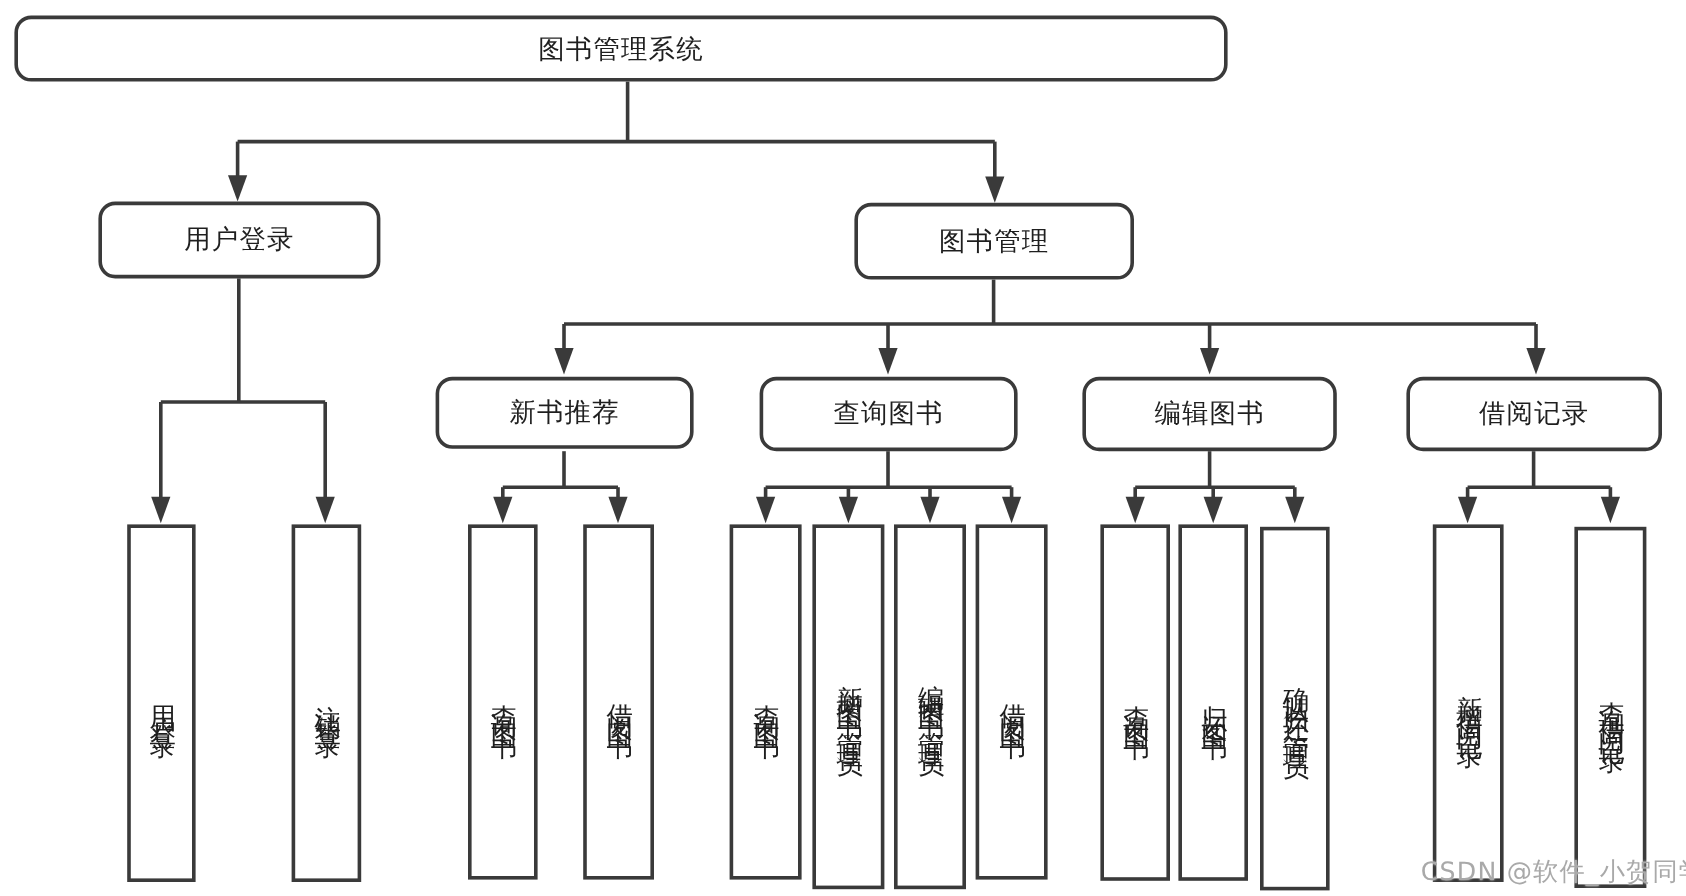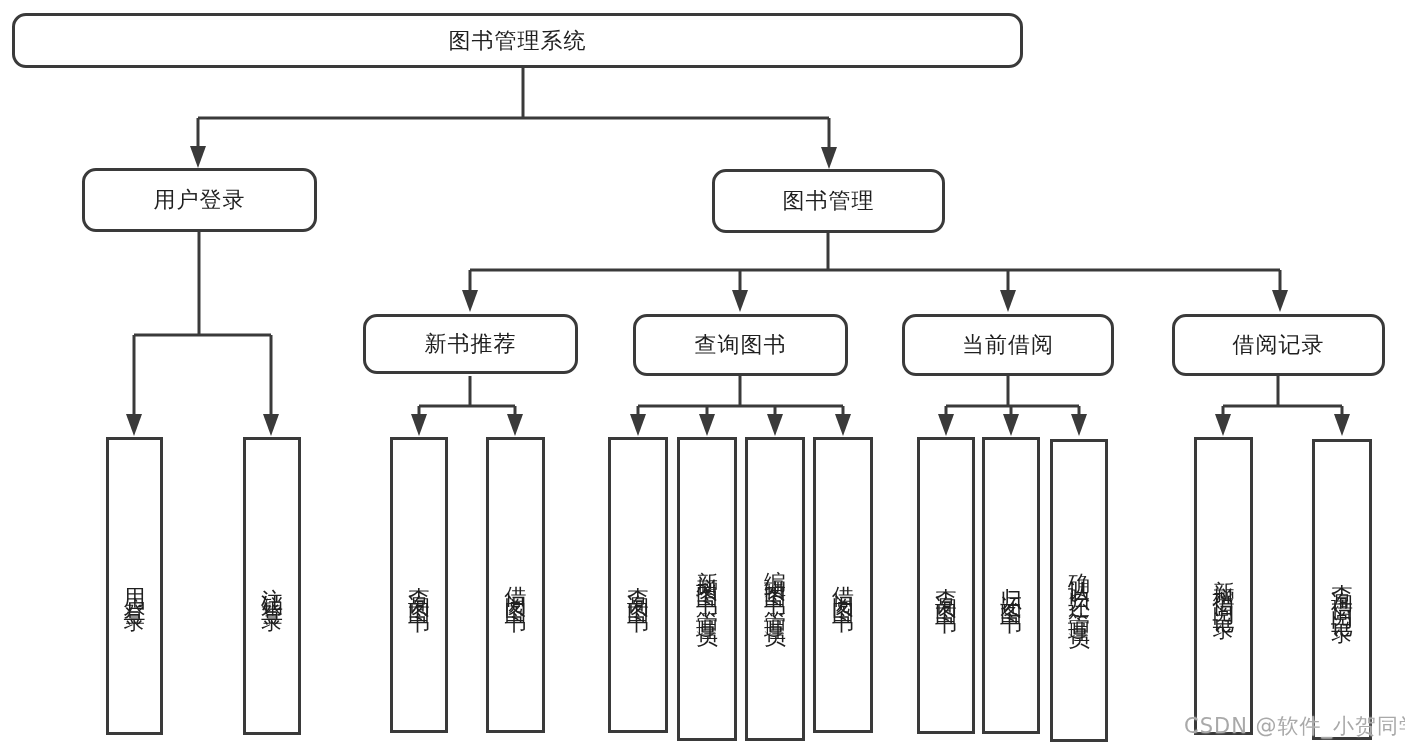--- a/index.html
+++ b/index.html
@@ -113,21 +113,21 @@
     <span class="vtext">注销登录</span>
   </div>
 
   <div class="node h-node" style="left:363px;top:314px;width:215px;height:60px;">
     <span>新书推荐</span>
   </div>
   <div class="node h-node" style="left:633px;top:314px;width:215px;height:62px;">
     <span>查询图书</span>
   </div>
   <div class="node h-node" style="left:902px;top:314px;width:212px;height:62px;">
-    <span>当前借阅</span>
+    <span>编辑图书</span>
   </div>
   <div class="node h-node" style="left:1172px;top:314px;width:213px;height:62px;">
     <span>借阅记录</span>
   </div>
 
   <div class="node v-node" style="left:390px;top:437px;width:58px;height:296px;">
     <span class="vtext">查询图书</span>
   </div>
   <div class="node v-node" style="left:486px;top:437px;width:59px;height:296px;">
     <span class="vtext">借阅图书</span>

